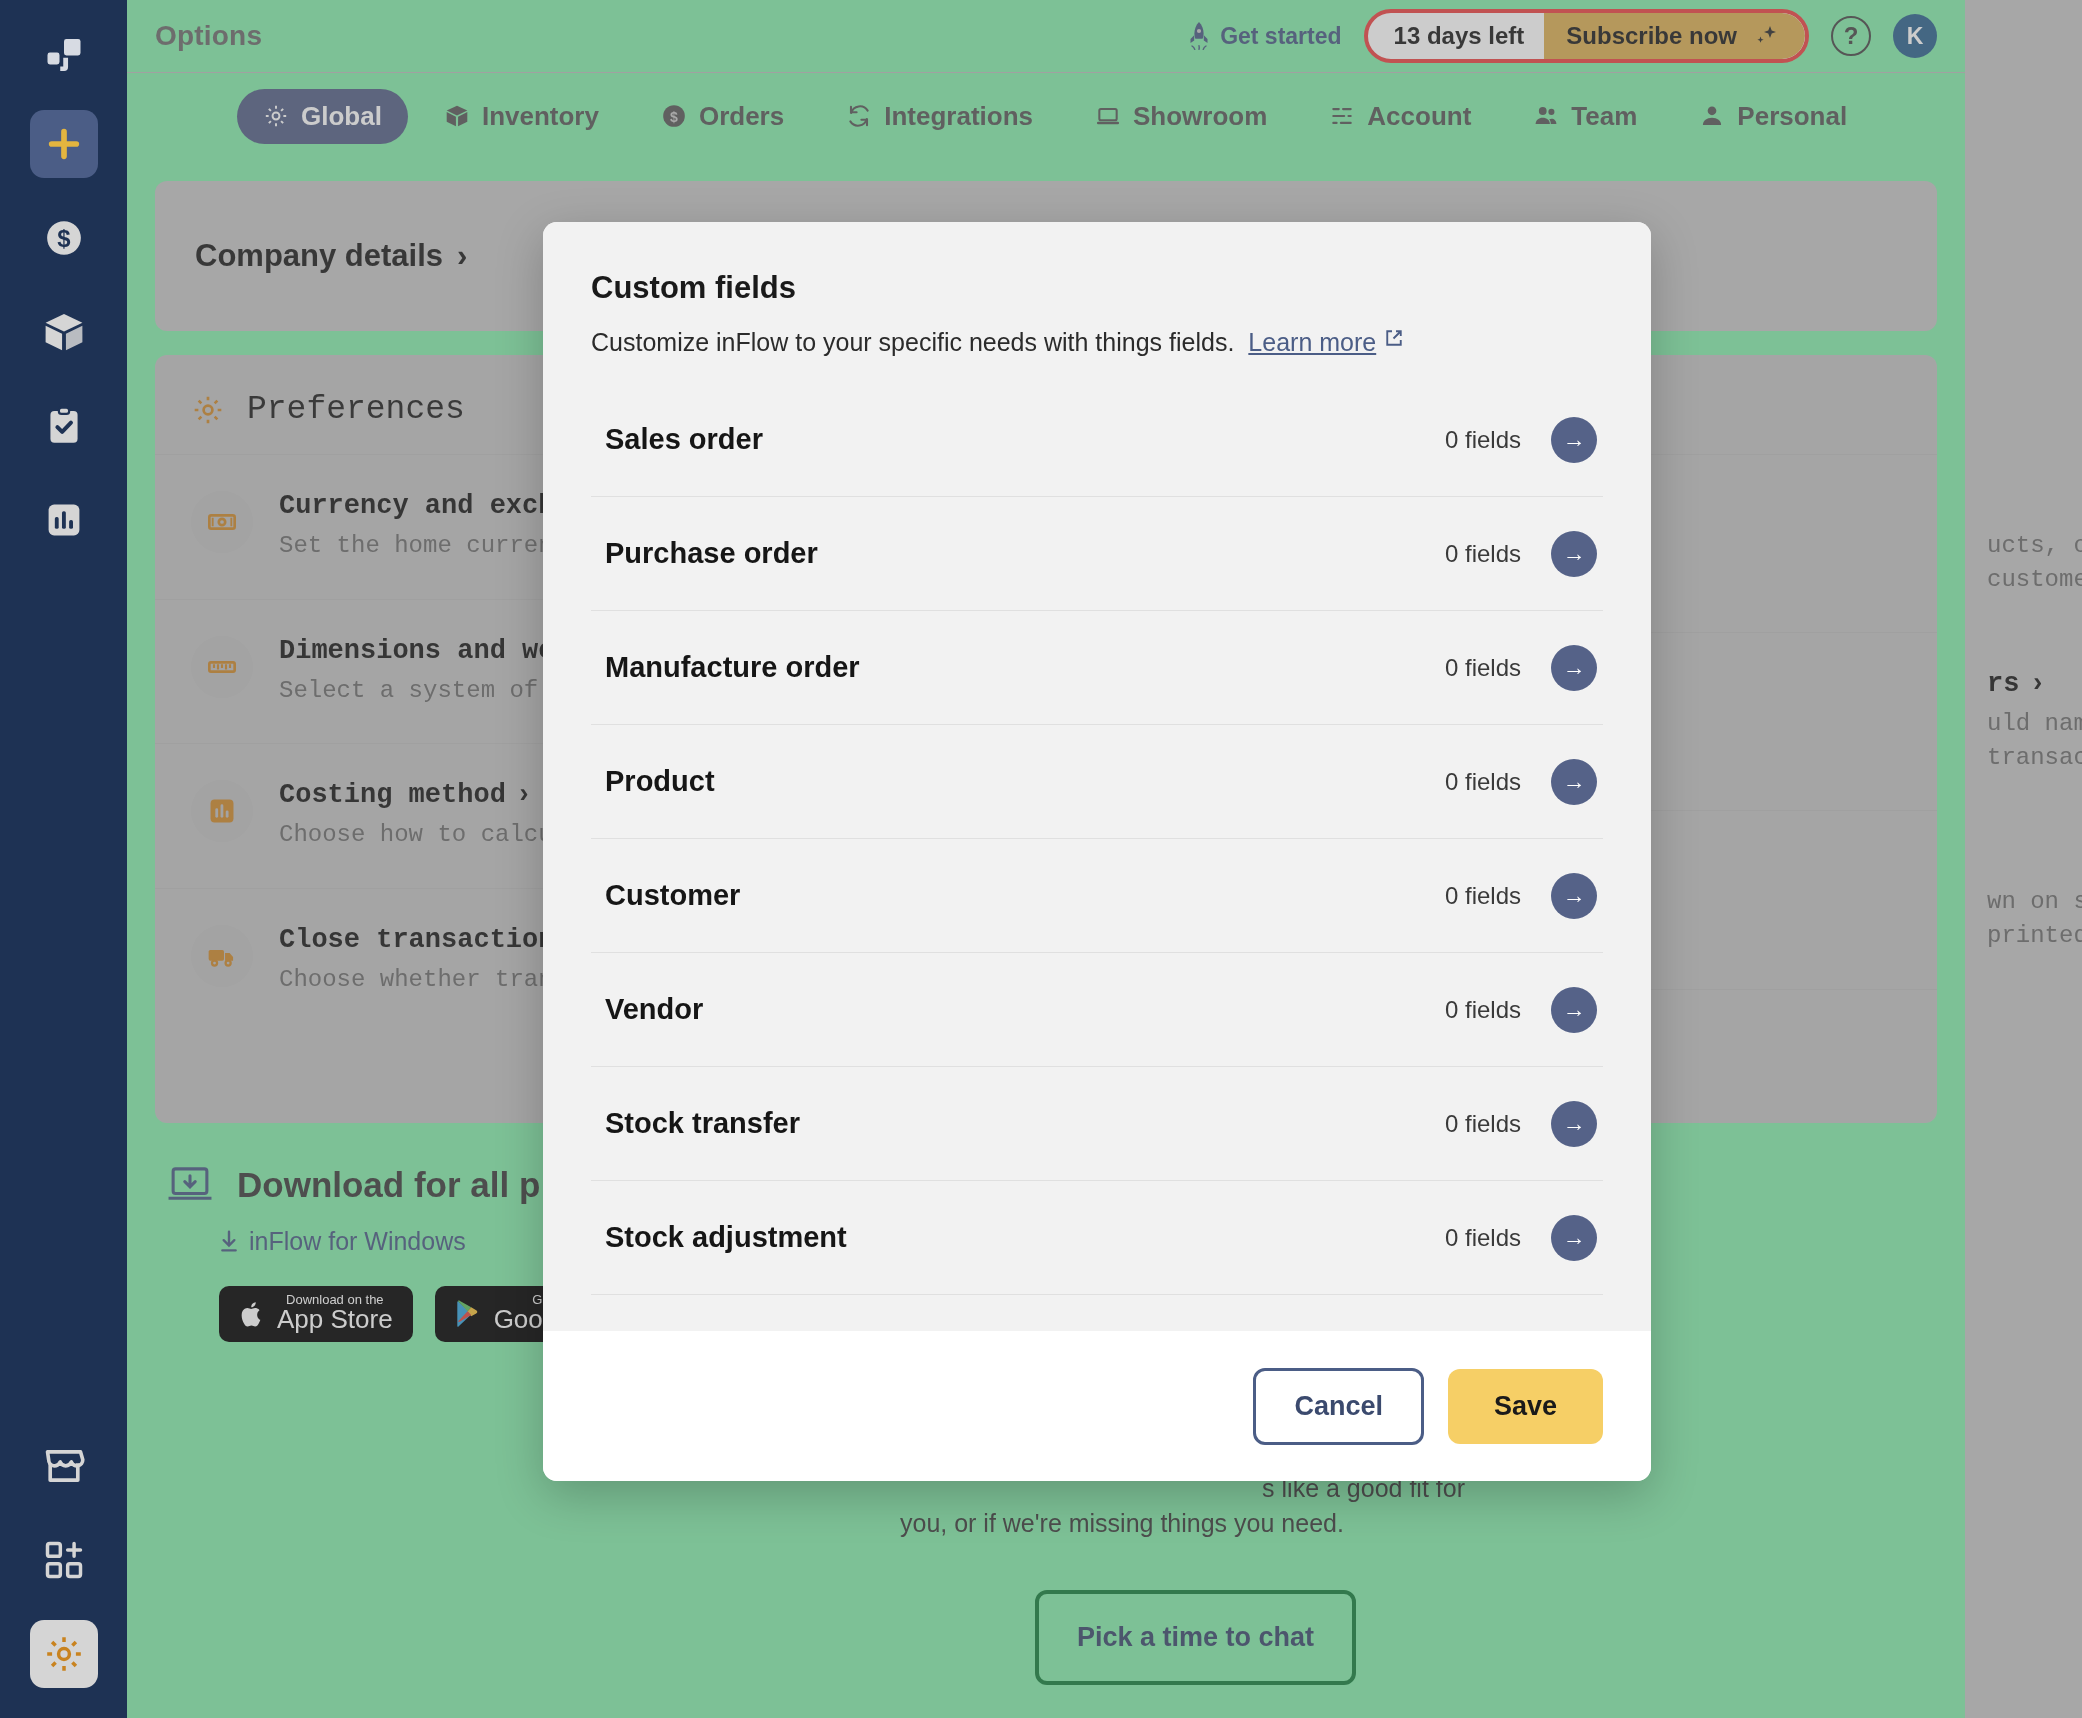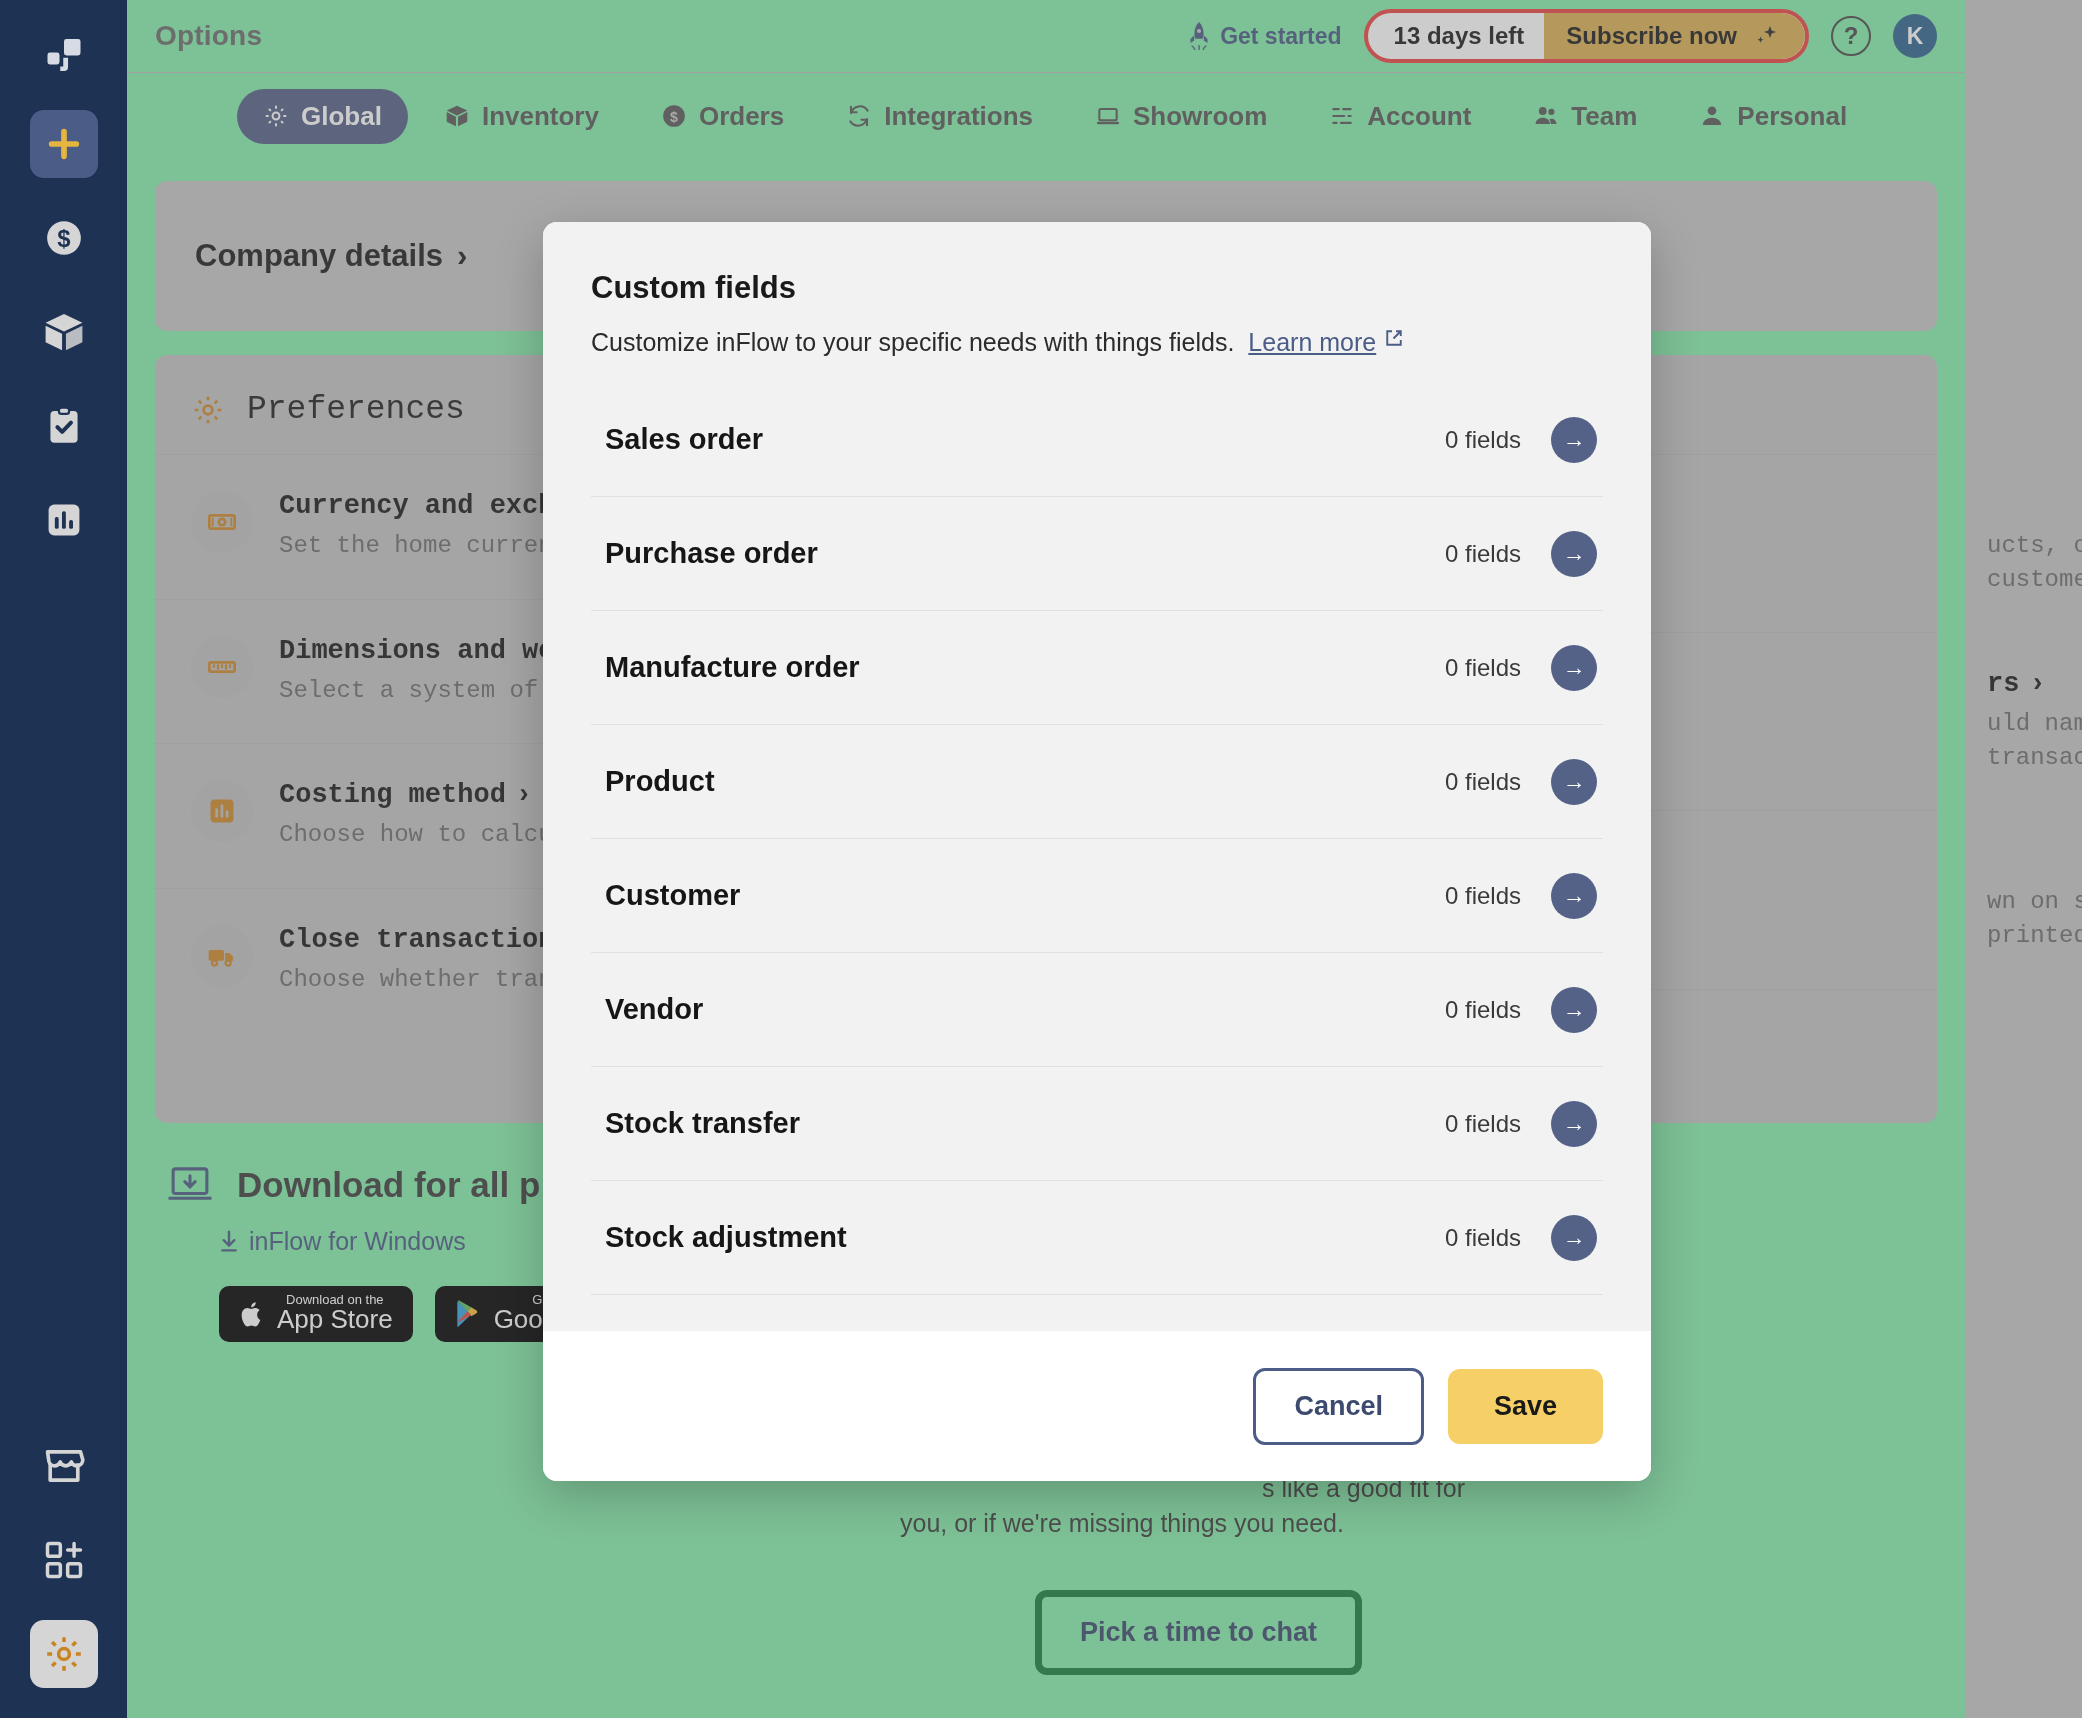--- a/index.html
+++ b/index.html
@@ -130,22 +130,22 @@
     color: #fff;
     text-align: center;
   }
   .badge-small { font-size: 13px; line-height: 1; }
   .badge-big { font-size: 26px; line-height: 1.05; font-weight: 400; }
 
   .chat-block { position: absolute; left: 1035px; top: 1435px; width: 700px; }
   .chat-text { font-size: 25px; color: #3d3d3d; line-height: 1.42; }
   .chat-btn {
     margin-top: 48px; display: inline-flex; align-items: center; justify-content: center;
-    border: 7px solid #15803d; border-radius: 12px;
-    padding: 20px 38px; font-size: 27px; font-weight: 700; color: #3b4a6e;
+    border: 4px solid #15803d; border-radius: 12px;
+    padding: 28px 38px; font-size: 27px; font-weight: 700; color: #3b4a6e;
     background: transparent;
   }
 
   
   .scrim { position: absolute; inset: 0; background: rgba(110,110,110,0.35); }
   .modal {
     position: absolute; left: 543px; top: 222px;
     width: 1108px; height: 3px;
     border-radius: 14px; overflow: hidden;
     box-shadow: 0 14px 48px rgba(0,0,0,.22);

